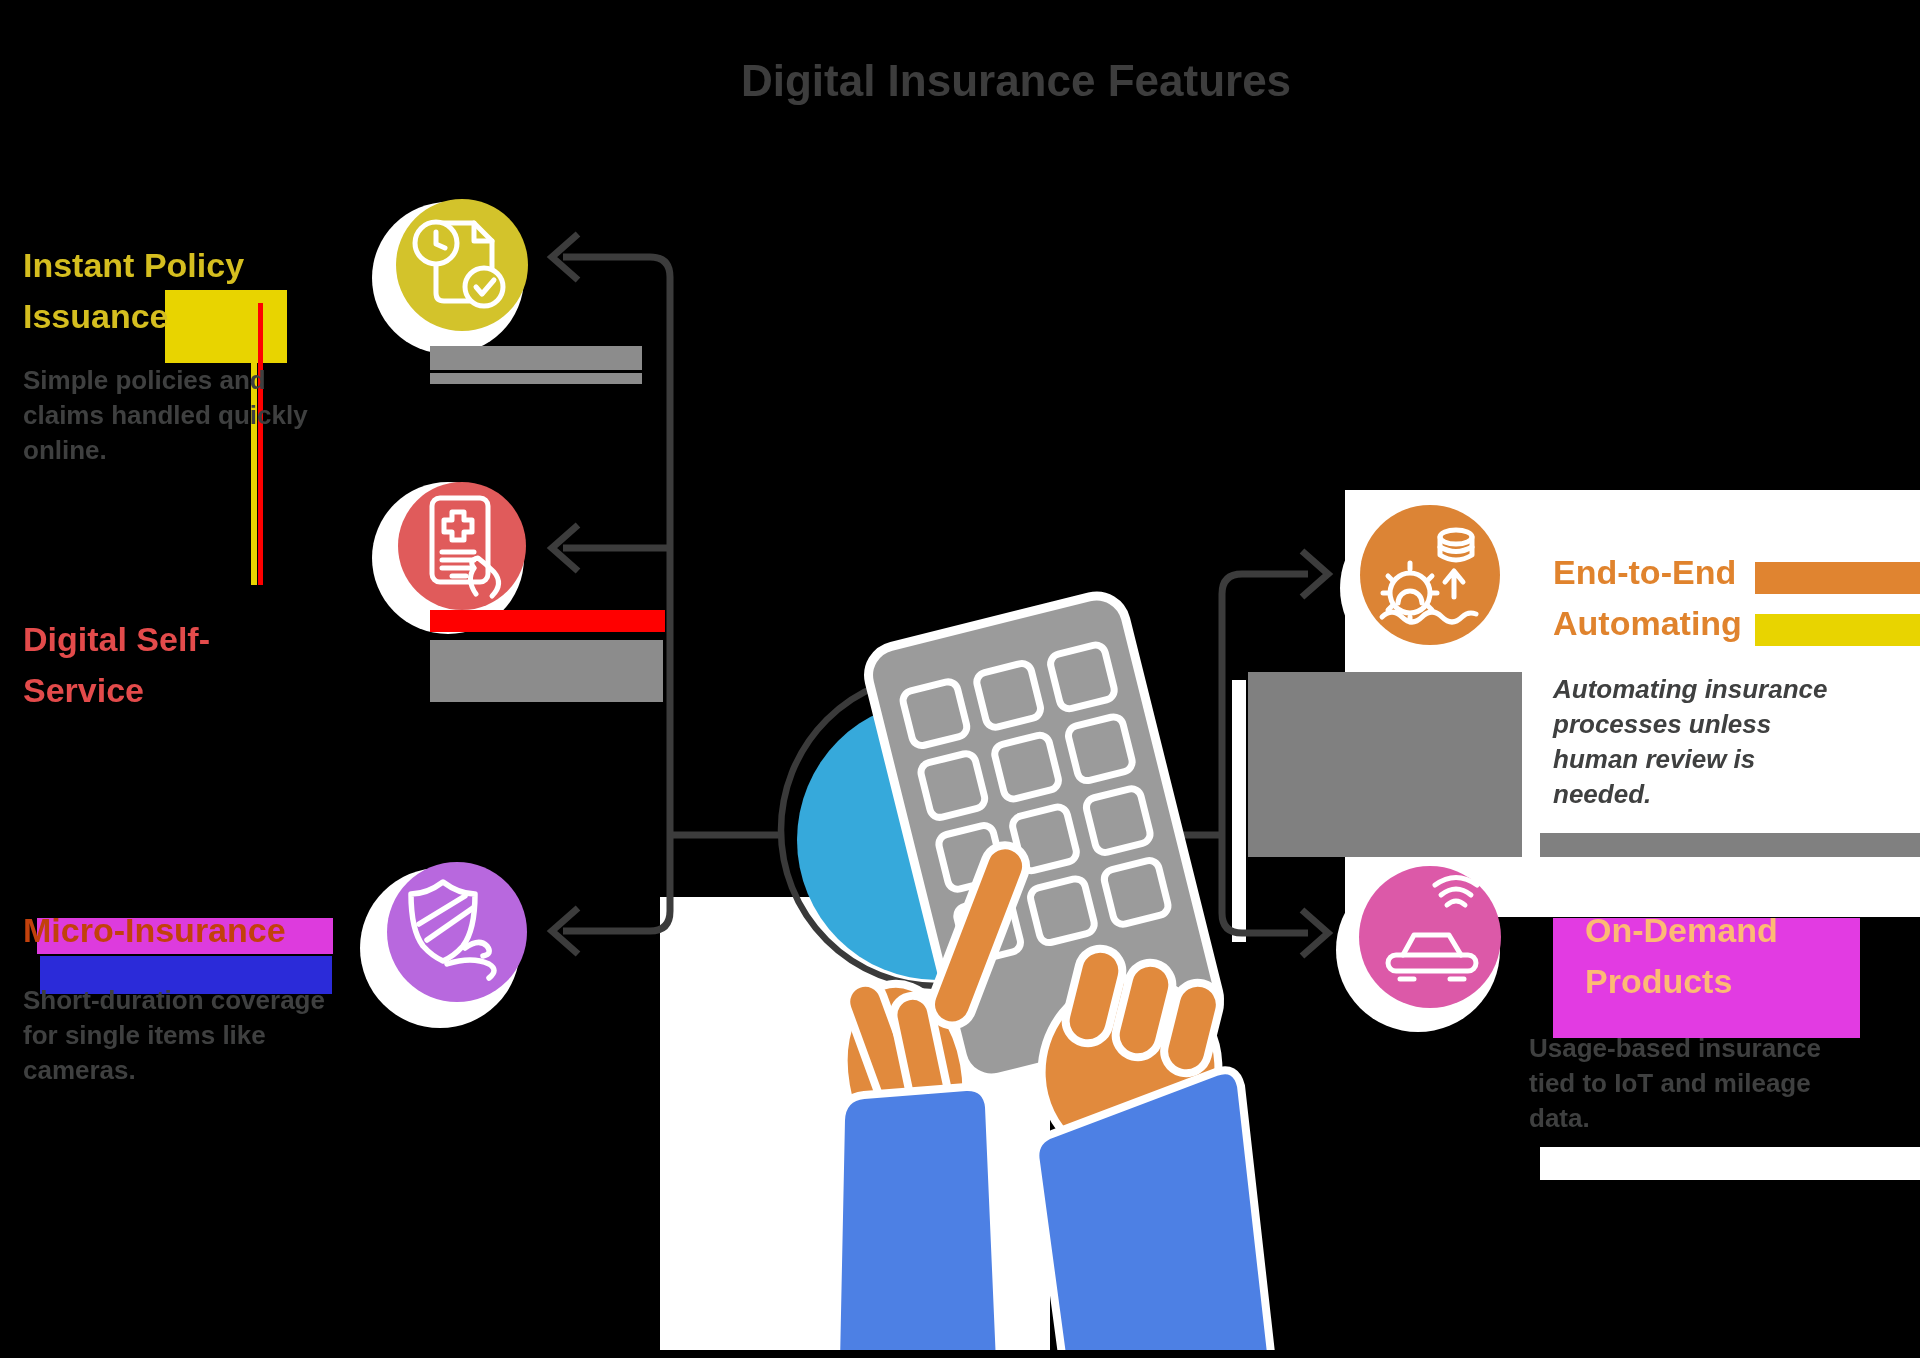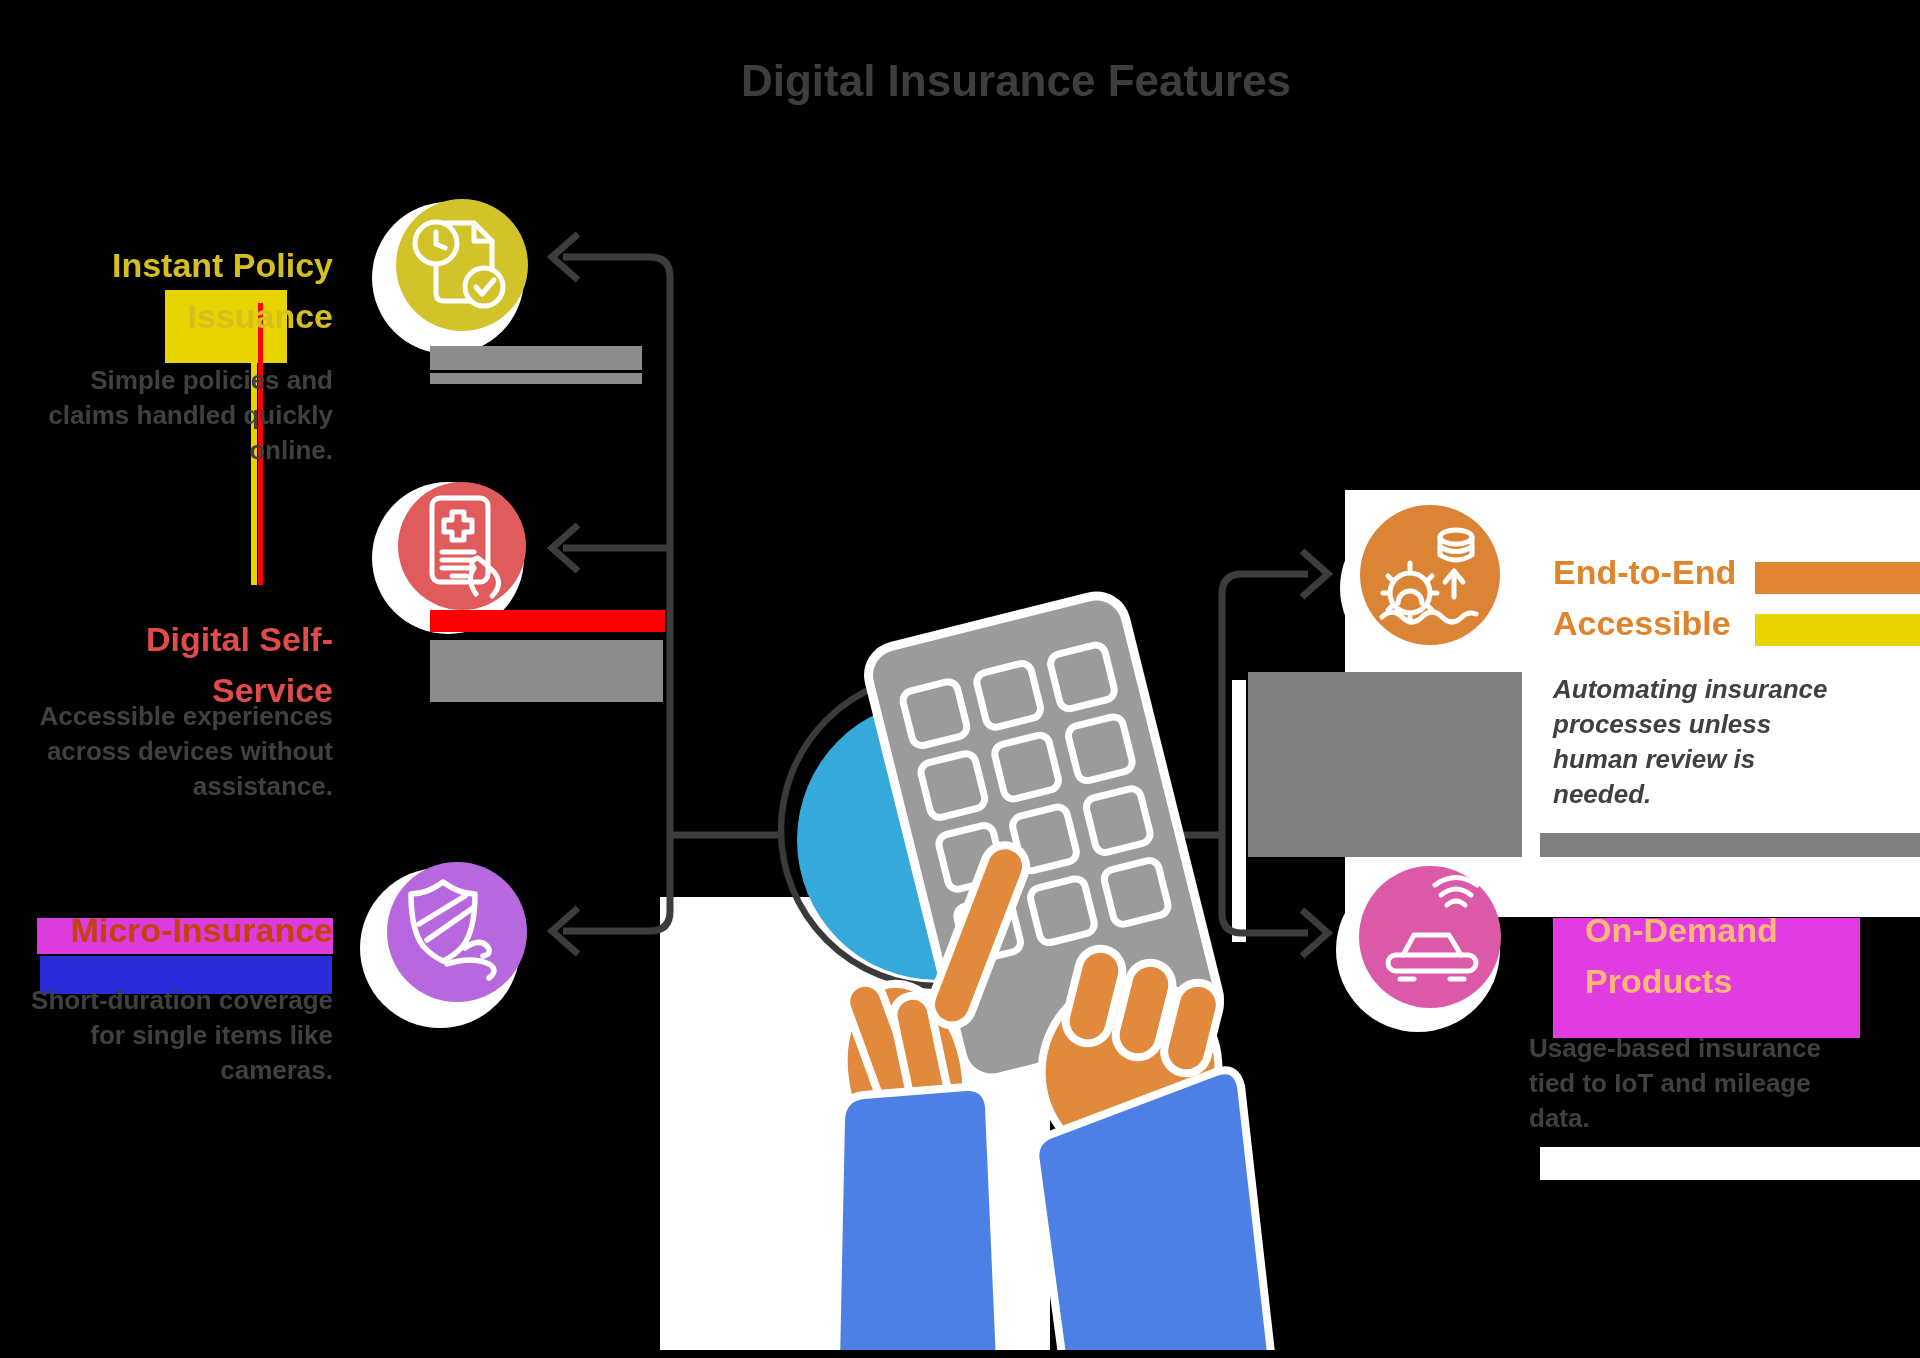--- a/index.html
+++ b/index.html
@@ -4,21 +4,21 @@
 <style>
   html,body{margin:0;padding:0;background:#000;}
   #canvas{position:relative;width:1920px;height:1350px;background:#000;overflow:hidden;
           font-family:"Liberation Sans",sans-serif;}
   .abs{position:absolute;}
   .wb{position:absolute;background:#fff;}
   .glow{position:absolute;background:#fff;border-radius:50%;}
   .gb{position:absolute;}
   .ftitle{position:absolute;font-weight:bold;font-size:34px;line-height:51px;white-space:pre-line;}
   .fdesc{position:absolute;font-size:26px;line-height:35px;color:#3F4040;font-weight:bold;white-space:pre-line;}
-  .left-col{text-align:right;}
+  .left-col{text-align:left;}
   .right-col{text-align:left;}
   .c-yellow{color:#D5BE1F;}
   .c-red{color:#E34B4B;margin-top:43px;}
   .c-purple{color:#c2410c;}
   .c-orange{color:#E0832D;}
   .c-pink{color:#fdba74;padding-left:32px;}
   #main-title{position:absolute;left:516px;top:56px;width:1000px;text-align:center;
               font-size:44px;font-weight:bold;color:#3D3D3D;}
   svg{position:absolute;display:block;}
 </style>
@@ -169,31 +169,28 @@
   <div id="main-title">Digital Insurance Features</div>
 
   <div class="ftitle left-col c-yellow" style="left:23px;top:240px;width:310px;">Instant Policy
 Issuance</div>
   <div class="fdesc left-col" style="left:23px;top:363px;width:310px;">Simple policies and
 claims handled quickly
 online.</div>
 
   <div class="ftitle left-col c-red" style="left:23px;top:571px;width:310px;">Digital Self-
 Service</div>
-  <div class="fdesc left-col" style="left:23px;top:699px;width:310px;">Accessible experiences
-across devices without
-assistance.</div>
 
   <div class="ftitle left-col c-purple" style="left:23px;top:905px;width:310px;">Micro-Insurance</div>
   <div class="fdesc left-col" style="left:23px;top:983px;width:310px;">Short-duration coverage
 for single items like
 cameras.</div>
 
   <div class="ftitle right-col c-orange" style="left:1553px;top:547px;width:340px;">End-to-End
-Accessible</div>
+Automating</div>
   <div class="fdesc right-col" style="left:1553px;top:672px;width:340px;font-style:italic;">Automating insurance
 processes unless
 human review is
 needed.</div>
 
   <div class="ftitle right-col c-pink" style="left:1553px;top:905px;width:340px;">On-Demand
 Products</div>
   <div class="fdesc right-col" style="left:1529px;top:1031px;width:340px;">Usage-based insurance
 tied to IoT and mileage
 data.</div>

